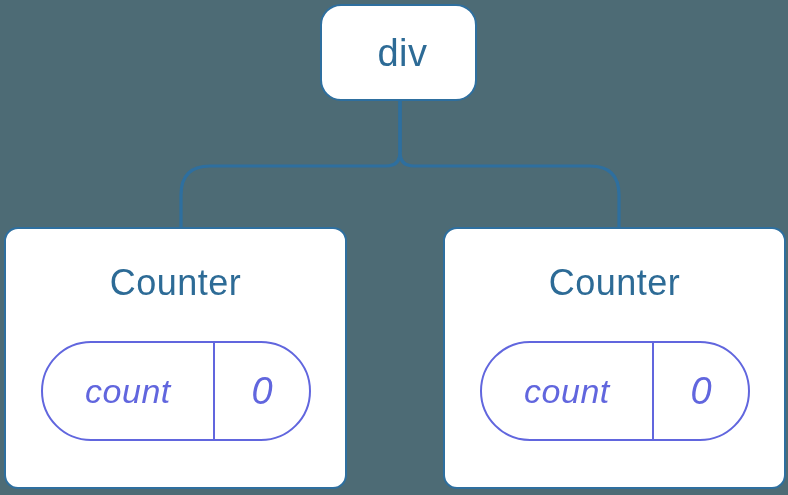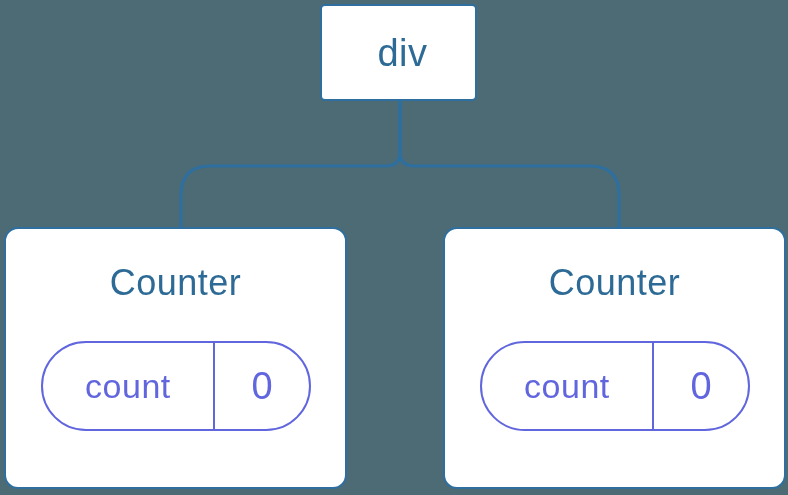--- a/index.html
+++ b/index.html
@@ -20,21 +20,21 @@
 
   
   .connector{position:absolute;left:0;top:0;width:788px;height:495px;pointer-events:none;}
   .connector path{stroke:var(--blue);stroke-width:3.2;fill:none;}
 
   
   .root-node{
     position:absolute;left:320px;top:4px;width:157px;height:97px;
     background:var(--node-bg);
     border:2.5px solid var(--blue);
-    border-radius:5px;
+    border-radius:21px;
     display:flex;align-items:center;justify-content:center;padding-left:8px;
   }
   .root-label{
     color:var(--text-blue);
     font-size:38px;
     line-height:1;
     letter-spacing:0.5px;
   }
 
   
@@ -49,25 +49,26 @@
   .counter-card.left{left:4px;}
   .counter-card.right{left:443px;}
   .counter-title{
     color:var(--text-blue);
     font-size:36px;
     line-height:46px;
     letter-spacing:0.5px;
   }
   .state-pill{
     margin-top:35px;
-    width:270px;height:90px;
+    width:270px;height:100px;
     border:2px solid var(--purple);
     border-radius:50px;
     display:flex;align-items:stretch;
     background:var(--node-bg);
+    font-style:italic;
   }
   .state-key-cell{
     flex:0 0 65%;
     display:flex;align-items:center;justify-content:center;
     border-right:2px solid var(--purple);
   }
   .state-value-cell{
     flex:1;
     display:flex;align-items:center;justify-content:center;
   }

